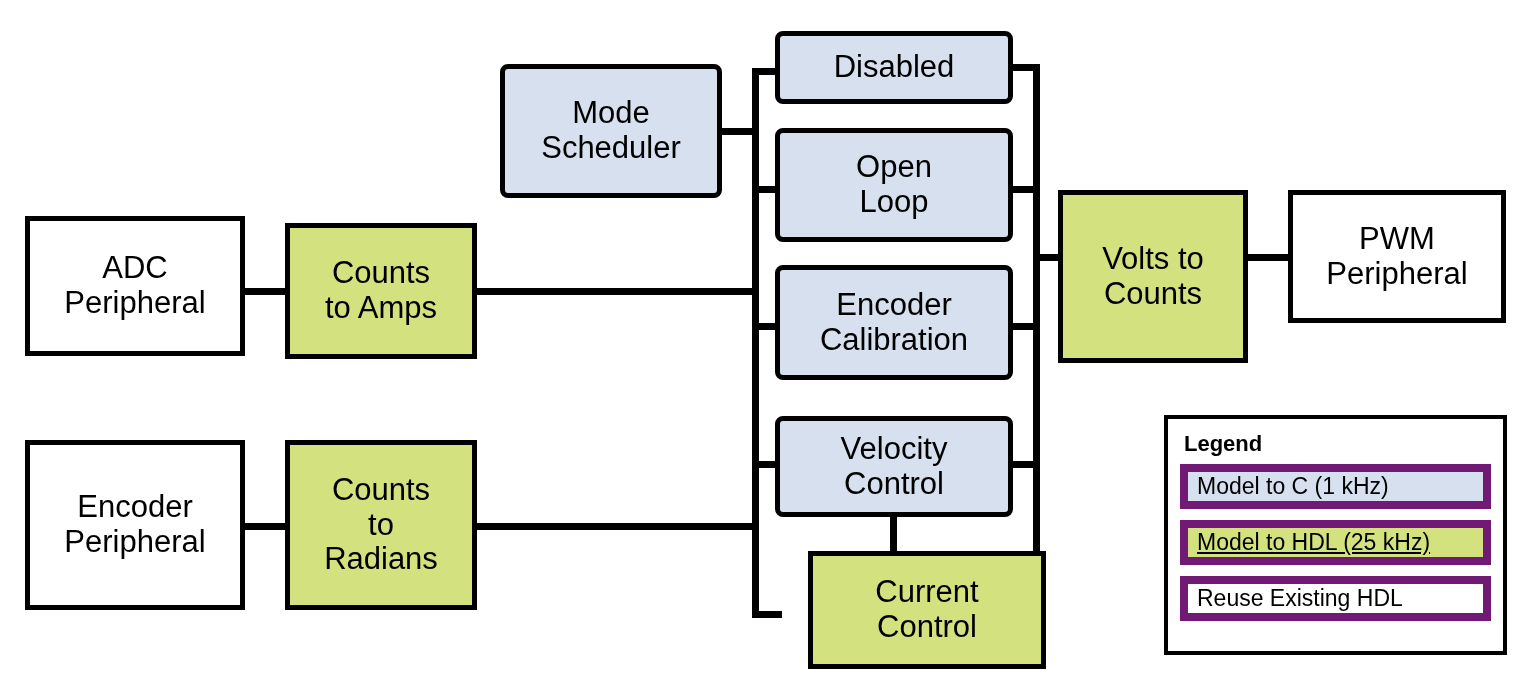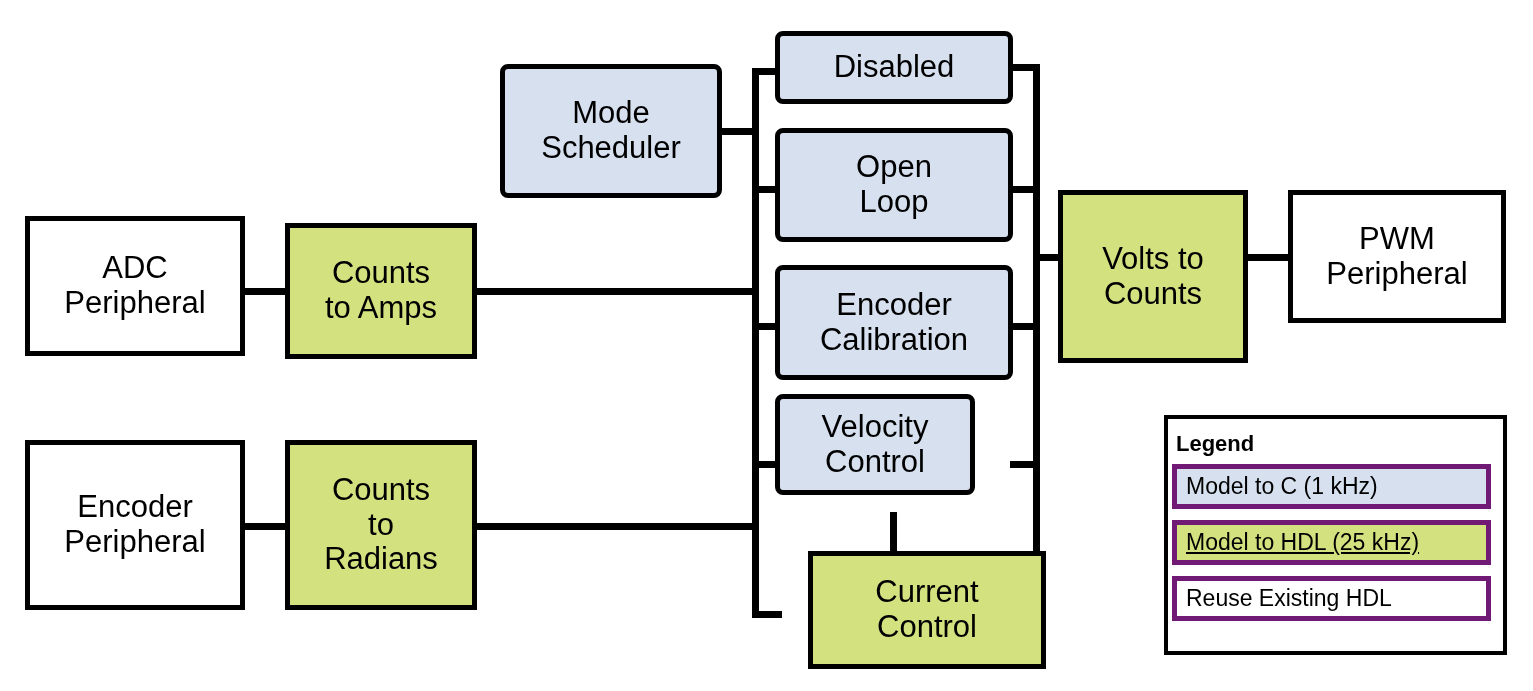--- a/index.html
+++ b/index.html
@@ -43,32 +43,32 @@
     z-index: 1;
   }
 
   
   #legend {
     position: absolute;
     box-sizing: border-box;
     border: 4px solid #000000;
     background: #ffffff;
     z-index: 4;
-    padding: 10px 12px 12px 4px;
+    padding: 10px 12px 12px 12px;
   }
   #legend-title {
     font-size: 22px;
     font-weight: bold;
     color: #000000;
     margin: 2px 0 7px 4px;
     font-family: "Liberation Sans", sans-serif;
   }
   .legend-row {
     box-sizing: border-box;
-    border: 5px solid #701a75;
+    border: 8px solid #701a75;
     height: 45px;
     margin-bottom: 11px;
     display: flex;
     align-items: center;
     padding-left: 9px;
     font-size: 23px;
     color: #000000;
     font-family: "Liberation Sans", sans-serif;
   }
   .legend-row:last-child { margin-bottom: 0; }
@@ -130,21 +130,21 @@
 Scheduler</div>
 
   <div class="block blue" style="left:775px; top:31px; width:238px; height:73px;">Disabled</div>
 
   <div class="block blue" style="left:775px; top:128px; width:238px; height:114px;">Open
 Loop</div>
 
   <div class="block blue" style="left:775px; top:265px; width:238px; height:115px;">Encoder
 Calibration</div>
 
-  <div class="block blue" style="left:775px; top:394px; width:200px; height:101px;">Velocity
+  <div class="block blue" style="left:775px; top:416px; width:238px; height:101px;">Velocity
 Control</div>
 
   <div class="block green" style="left:808px; top:551px; width:238px; height:118px;">Current
 Control</div>
 
   <div class="block green" style="left:1058px; top:190px; width:190px; height:173px;">Volts to
 Counts</div>
 
   <div class="block white" style="left:1288px; top:190px; width:218px; height:133px;">PWM
 Peripheral</div>

